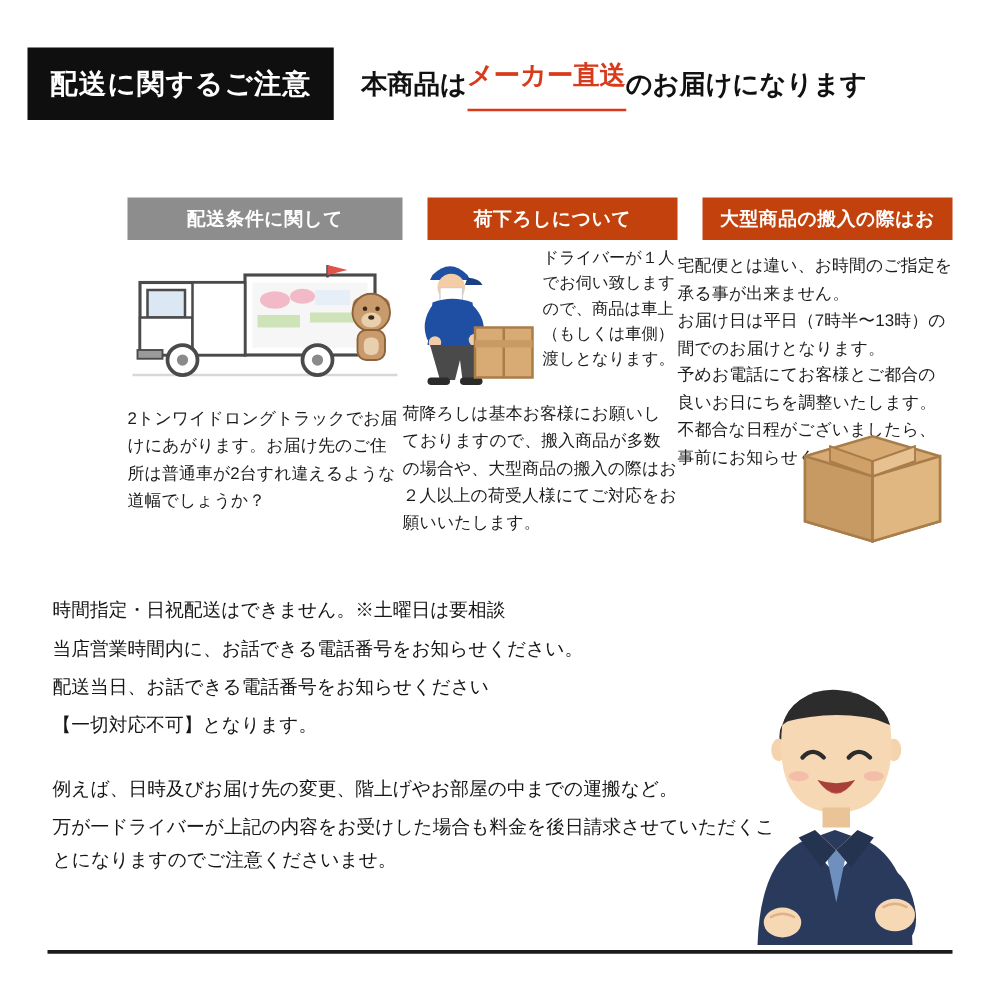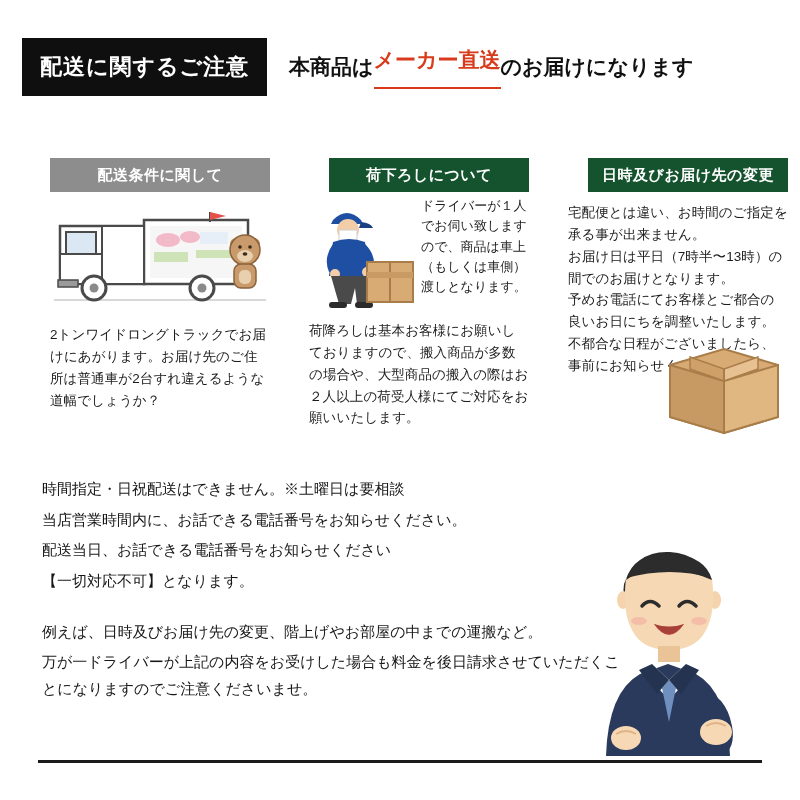--- a/index.html
+++ b/index.html
@@ -53,39 +53,38 @@
   }
   .header-title .hl {
     color: #d83a1c;
     border-bottom: 2px solid #d83a1c;
     padding-bottom: 13px;
   }
 
   
   .cols {
     position: absolute;
-    left: 50px; top: 158px;
+    left: 60px; top: 158px;
     width: 702px;
     display: flex;
-    justify-content: space-between;
-    gap: 39px;
+    justify-content: flex-end;
   }
   .col { width: 220px; }
   .col-head {
     height: 34px;
     display: flex;
     align-items: center;
     justify-content: center;
     color: #ffffff;
     font-size: 15px;
     font-weight: bold;
     letter-spacing: 0.5px;
   }
   .col-head.gray { background: #8d8d8d; }
-  .col-head.dark { background: #14532d; margin-left: 20px; }
+  .col-head.dark { background: #c2410c; margin-left: 20px; }
   .col-body {
     margin-top: 10px;
     font-size: 13.5px;
     line-height: 1.62;
     color: #1c1c1c;
     letter-spacing: 0.1px;
   }
   .art {
     height: 120px;
     position: relative;
@@ -227,21 +226,21 @@
           <line x1="81" y1="70" x2="81" y2="110" stroke="#a97d49" stroke-width="2"></line>
           <rect x="58" y="80" width="46" height="6" fill="#c99a64"></rect>
 
         </svg>
         <div style="position:absolute; left:112px; top:4px; width:108px; font-size:13px; line-height:1.56; color:#1c1c1c;">ドライバーが１人でお伺い致しますので、商品は車上（もしくは車側）渡しとなります。</div>
       </div>
       <div class="col-body">荷降ろしは基本お客様にお願いしておりますので、搬入商品が多数の場合や、大型商品の搬入の際はお２人以上の荷受人様にてご対応をお願いいたします。</div>
     </div>
 
     <div class="col">
-      <div class="col-head dark">日時及びお届け先の変更</div>
+      <div class="col-head dark">大型商品の搬入の際はお</div>
       <div class="col-body col3-text" style="white-space:pre-line;">宅配便とは違い、お時間のご指定を承る事が出来ません。
 お届け日は平日（7時半〜13時）の間でのお届けとなります。
 予めお電話にてお客様とご都合の良いお日にちを調整いたします。
 不都合な日程がございましたら、事前にお知らせください。</div>
       <div class="box-art">
         <svg width="128" height="104" viewBox="0 0 128 104" aria-hidden="true">
 
           <path d="M10 34 L64 18 L118 34 L118 86 L64 102 L10 86 Z" fill="#d9ab74" stroke="#a97d49" stroke-width="2"></path>
           <path d="M10 34 L64 50 L64 102 L10 86 Z" fill="#c89a63" stroke="#a97d49" stroke-width="2"></path>
           <path d="M64 50 L118 34 L118 86 L64 102 Z" fill="#e0b681" stroke="#a97d49" stroke-width="2"></path>

